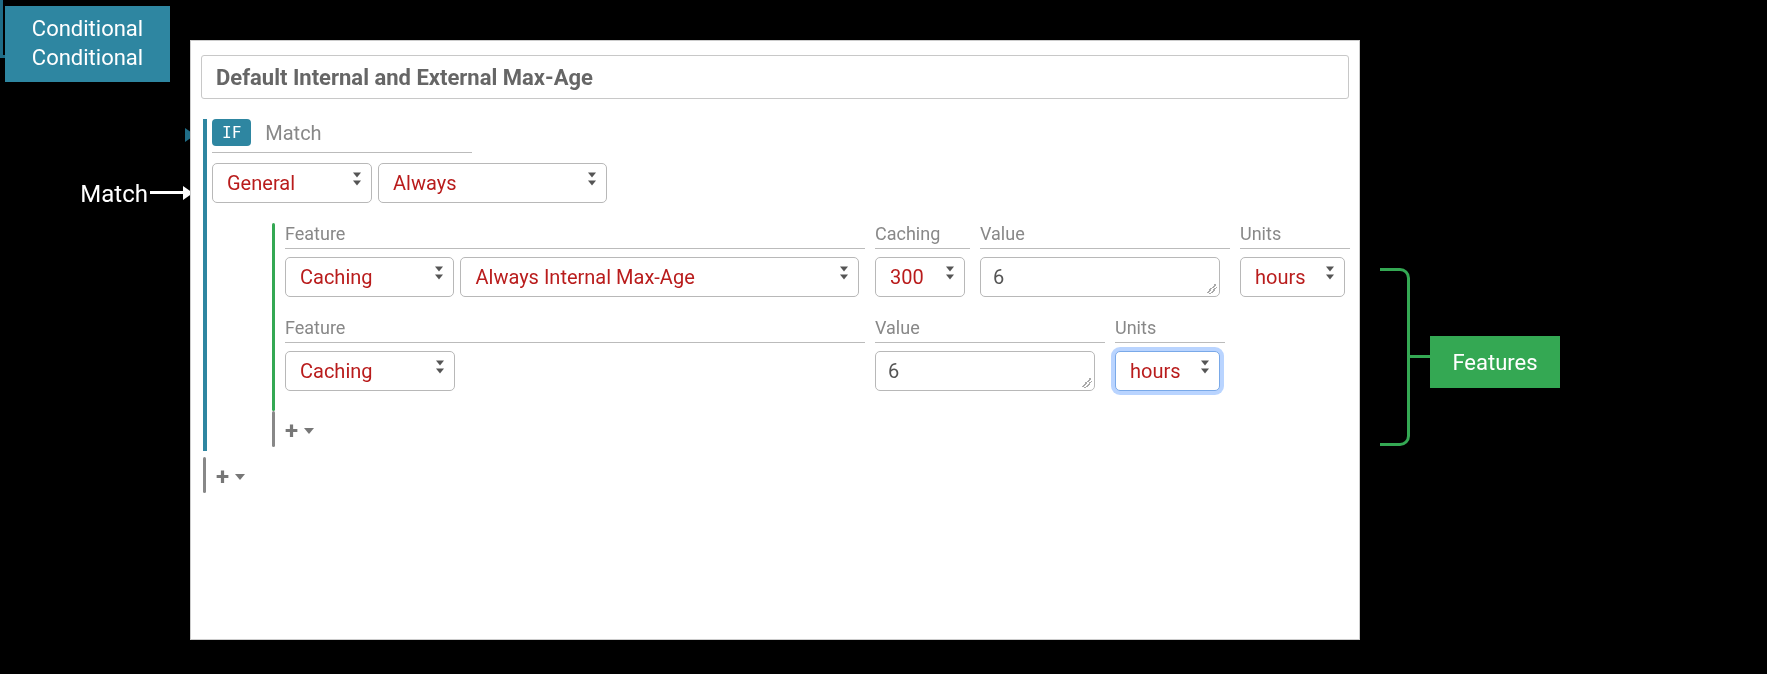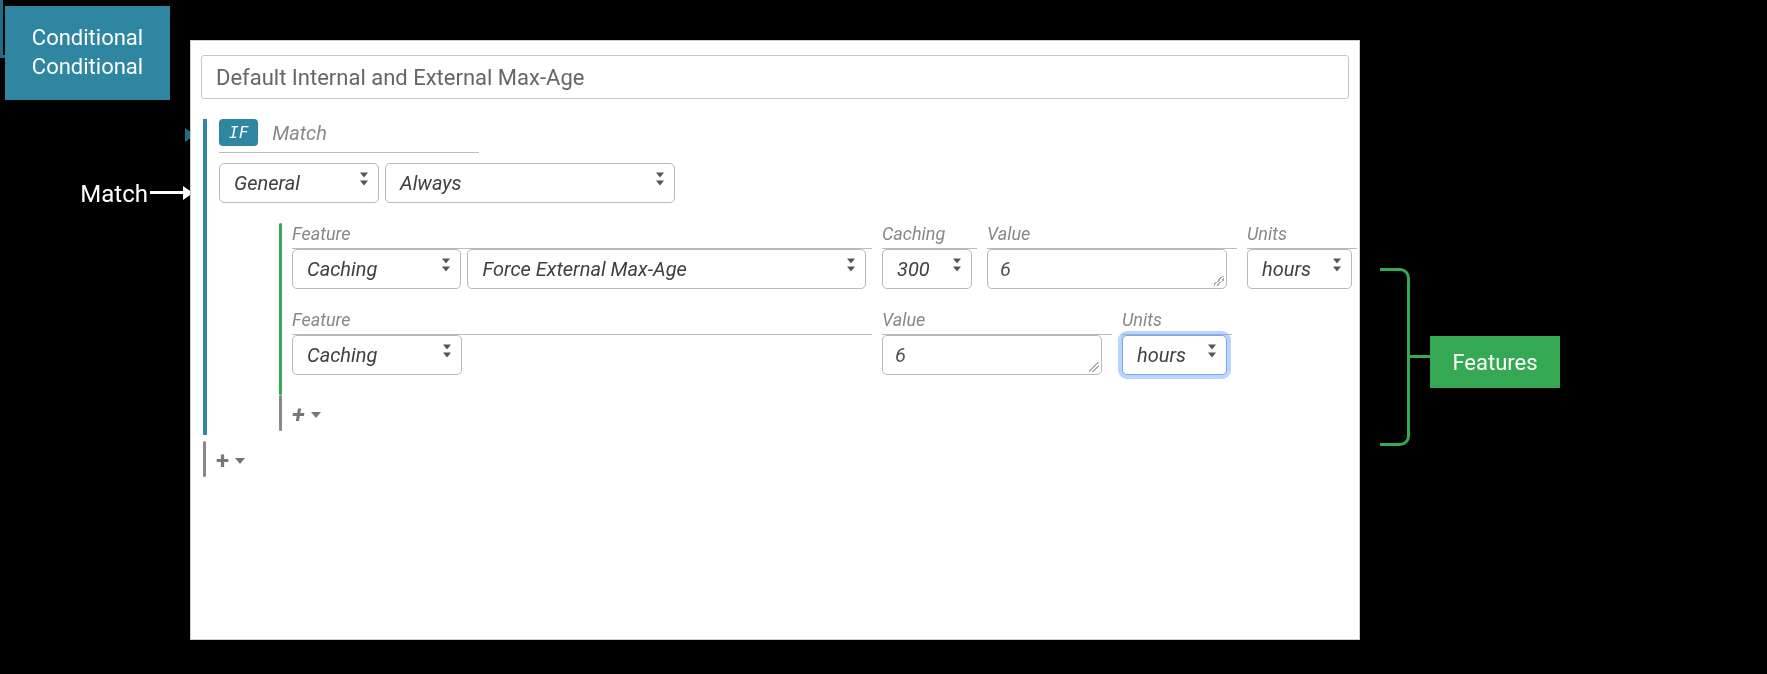--- a/index.html
+++ b/index.html
@@ -23,30 +23,30 @@
   .title-field {
     margin: 14px 10px 0 10px;
     height: 44px;
     border: 1px solid #c8c8c8;
     border-radius: 3px;
     padding: 0 14px;
     display: flex;
     align-items: center;
     font-size: 22px;
     color: #666;
-    font-weight: 400;
+    font-weight: 700;
   }
   
   .callout {
     position: absolute;
     font-size: 22px;
   }
   .callout.ce {
     left: 5px; top: 6px;
-    width: 165px; height: 94px;
+    width: 165px; height: 76px;
     background: #2e86a1;
     color: #fff;
     display: flex; flex-direction: column; align-items: center; justify-content: center;
     line-height: 1.3;
   }
   .callout.match-label {
     left: 38px; top: 180px;
     width: 110px;
     color: #fff;
     text-align: right;
@@ -112,21 +112,21 @@
   }
   .select {
     position: relative;
     border: 1px solid #b8b8b8;
     border-radius: 5px;
     height: 40px;
     display: inline-flex;
     align-items: center;
     padding: 0 28px 0 14px;
     font-size: 20px;
-    color: #404040;
+    color: #b91c1c;
     background:#fff;
     margin-right: 6px;
   }
   .select.focused {
     box-shadow: 0 0 0 4px rgba(100,160,255,0.45);
     border-color:#7aa9e8;
   }
   .select::after {
     content:'';
     position:absolute; right:10px; top:50%; transform:translateY(-50%);
@@ -152,20 +152,21 @@
   .textinput .resize {
     position:absolute; right:2px; bottom:2px;
     width:10px; height:10px;
     background:
       linear-gradient(135deg, transparent 40%, #aaa 40%, #aaa 50%, transparent 50%, transparent 60%, #aaa 60%, #aaa 70%, transparent 70%);
   }
   .col-label {
     color:#888; font-size:18px;
     border-bottom: 1px solid #bbb;
     padding-bottom: 4px;
+    margin-bottom: 8px;
   }
   .row { display: flex; align-items: flex-end; margin-bottom: 20px;}
   .col { display: flex; flex-direction: column; margin-right: 10px;}
   .vline {
     width: 4px;
     border-radius: 2px;
     margin-right: 10px;
     align-self: stretch;
   }
   .vline.green { background:#34a853; width:3px;}
@@ -177,23 +178,22 @@
   }
   .add-btn .caret {
     width:0;height:0; margin-left:6px;
     border-left:5px solid transparent;
     border-right:5px solid transparent;
     border-top:6px solid #777;
   }
   .rule-body {
     display:flex;
     border-left: 4px solid #2e86a1;
-    padding-left: 8px;
+    padding-left: 1px;
     margin-left: 2px;
-    font-style: italic;
   }
   .rule-inner { padding-left: 4px; flex:1;}
   .match-row { display:flex; margin-bottom: 20px;}
   .features-block { margin-left: 60px; display:flex;}
   .add-outer { display:flex; margin-top: 6px; margin-left:2px;}
   .black-letterbox-right {
     position:absolute; right:0; top:0; width: 407px; height: 674px; background:#000;
   }
 </style>
 </head>
@@ -228,38 +228,38 @@
 
         <div class="if-row">
           <span class="if-badge">IF</span>
           <span class="match-label-text">Match</span>
         </div>
 
         <div class="match-row">
           <div class="select" style="width:160px">
             <span>General</span>
           </div>
-          <div class="select" style="width:290px">
+          <div class="select" style="width:229px">
             <span>Always</span>
           </div>
         </div>
 
         <div class="features-block">
           <div class="vline green"></div>
           <div style="flex:1">
 
             <div class="row">
               <div class="col" style="width:580px">
                 <div class="col-label">Feature</div>
                 <div style="display:flex">
                   <div class="select" style="width:170px">
                     <span>Caching</span>
                   </div>
                   <div class="select" style="width:400px">
-                    <span>Force External Max-Age</span>
+                    <span>Always Internal Max-Age</span>
                   </div>
                 </div>
               </div>
               <div class="col" style="width:95px">
                 <div class="col-label">Caching</div>
                 <div class="select" style="width:90px">
                   <span>300</span>
                 </div>
               </div>
               <div class="col" style="width:250px">

